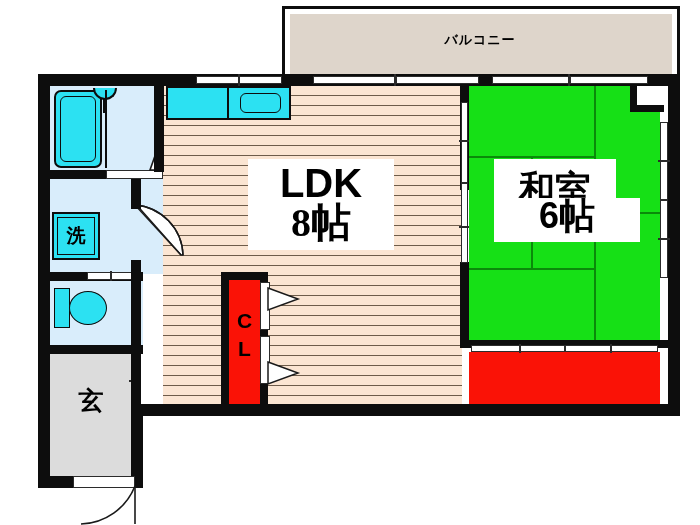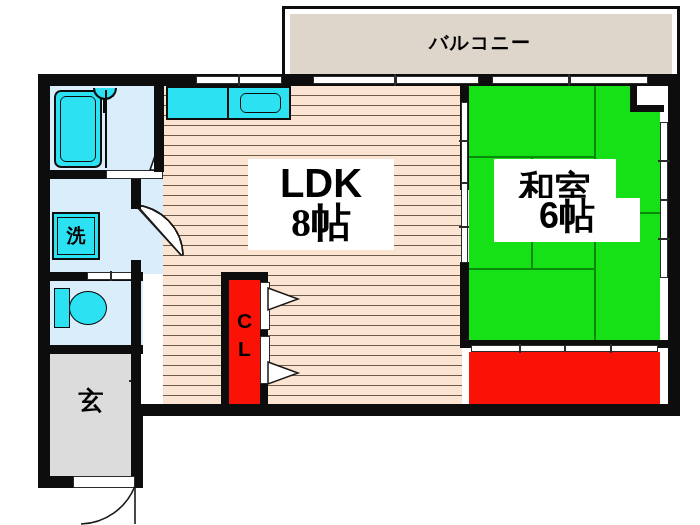--- a/index.html
+++ b/index.html
@@ -49,21 +49,21 @@
     line-height: 1.02;
     text-align: center;
     white-space: nowrap;
     background: #ffffff;
   }
   .label.nobg { background: transparent; }
 
   .lbl-ldk   { font-size: 40px; letter-spacing: 0px; }
   .lbl-washitsu { font-size: 36px; }
   .lbl-oshiire { font-size: 23px; }
-  .lbl-balcony { font-size: 19px; letter-spacing: 1px; }
+  .lbl-balcony { font-size: 13px; letter-spacing: 1px; }
   .lbl-genkan { font-size: 25px; }
   .lbl-sen    { font-size: 19px; }
   .lbl-cl     { font-size: 21px; }
 
   
   .outline { border: 2px solid #0d0d0d; box-sizing: border-box; }
   .outline-thin { border: 1.5px solid #0d0d0d; box-sizing: border-box; }
 
   .tatami-line { background: #0a8a0a; }
 

